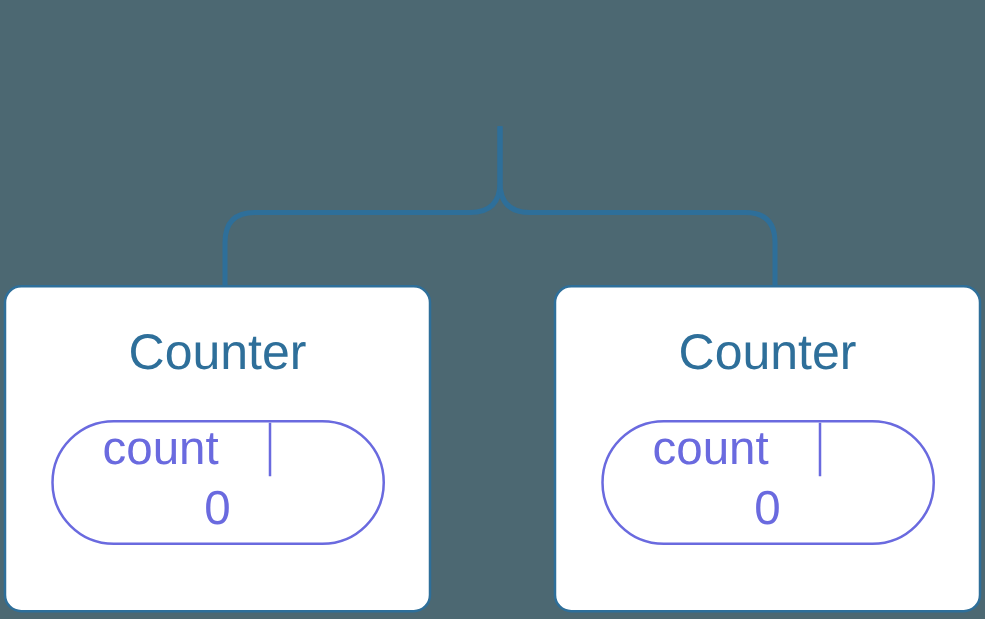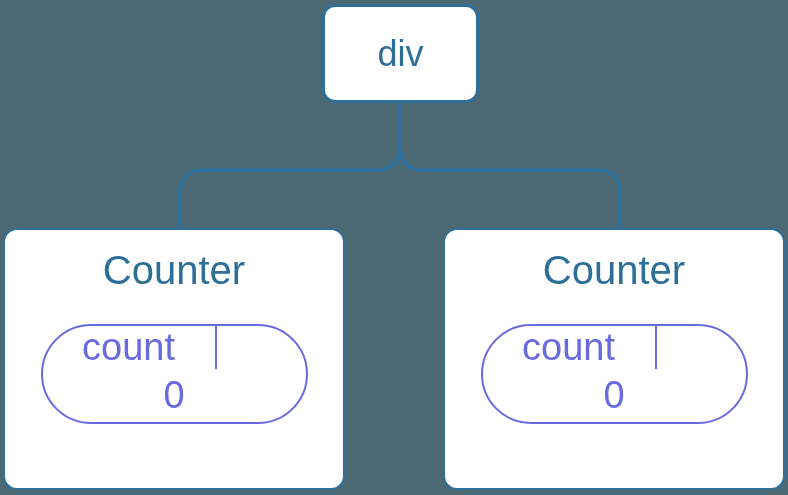--- a/index.html
+++ b/index.html
@@ -43,21 +43,21 @@
     background: #ffffff;
     border: 2px solid var(--blue);
     border-radius: 14px;
     display: flex;
     flex-direction: column;
     align-items: center;
   }
   .card-left  { left: 3px; }
   .card-right { left: 443px; }
   .component-title {
-    margin-top: 20px;
+    margin-top: 32px;
     font-size: 40px;
     font-weight: 500;
     color: var(--blue);
     line-height: 1;
     text-align: center;
   }
   .state-pill {
     margin-top: 34px;
     width: 267px; height: 100px;
     border: 2px solid var(--purple);
@@ -86,23 +86,20 @@
 </head>
 <body style="background: rgb(76, 104, 114);">
 
 <div class="canvas">
 
   <svg class="connector-svg" viewBox="0 0 788 495" xmlns="http://www.w3.org/2000/svg" aria-hidden="true">
     <path d="M400,101 L400,146 Q400,170 376,170 L204,170 Q180,170 180,194 L180,230" fill="none" stroke="#2E6F9A" stroke-width="4"></path>
     <path d="M400,101 L400,146 Q400,170 424,170 L596,170 Q620,170 620,194 L620,230" fill="none" stroke="#2E6F9A" stroke-width="4"></path>
   </svg>
 
-  <div class="root-node">
-    <span class="label">div</span>
-  </div>
 
   <div class="component-card card-left">
     <div class="component-title">Counter</div>
     <div class="state-pill">
       <div class="state-key">count</div>
       <div class="state-value">0</div>
     </div>
   </div>
 
   <div class="component-card card-right">

